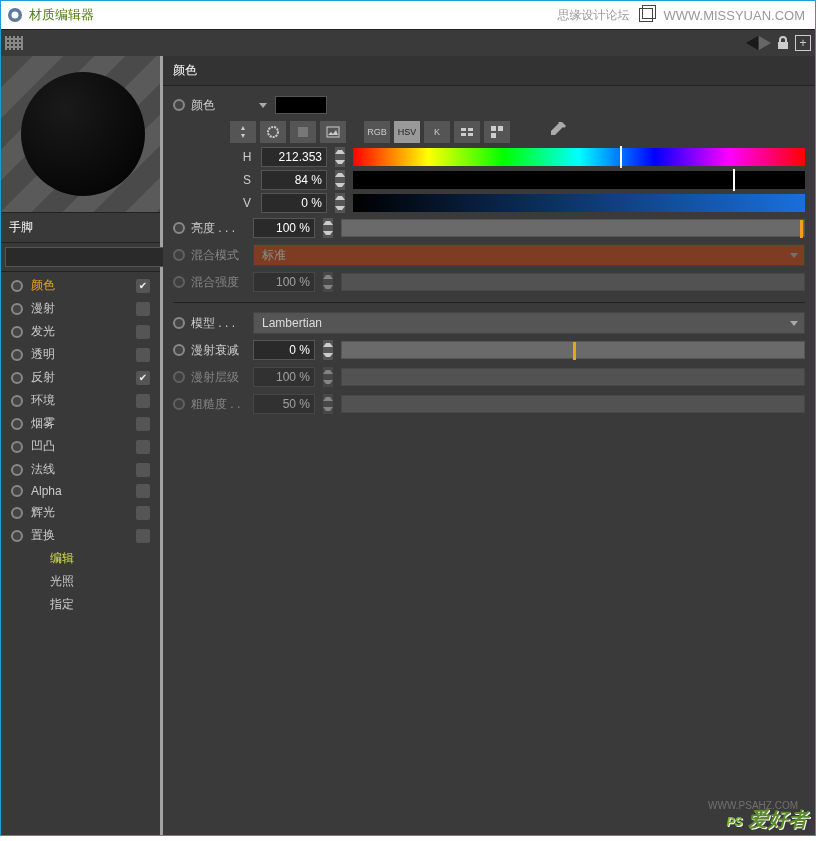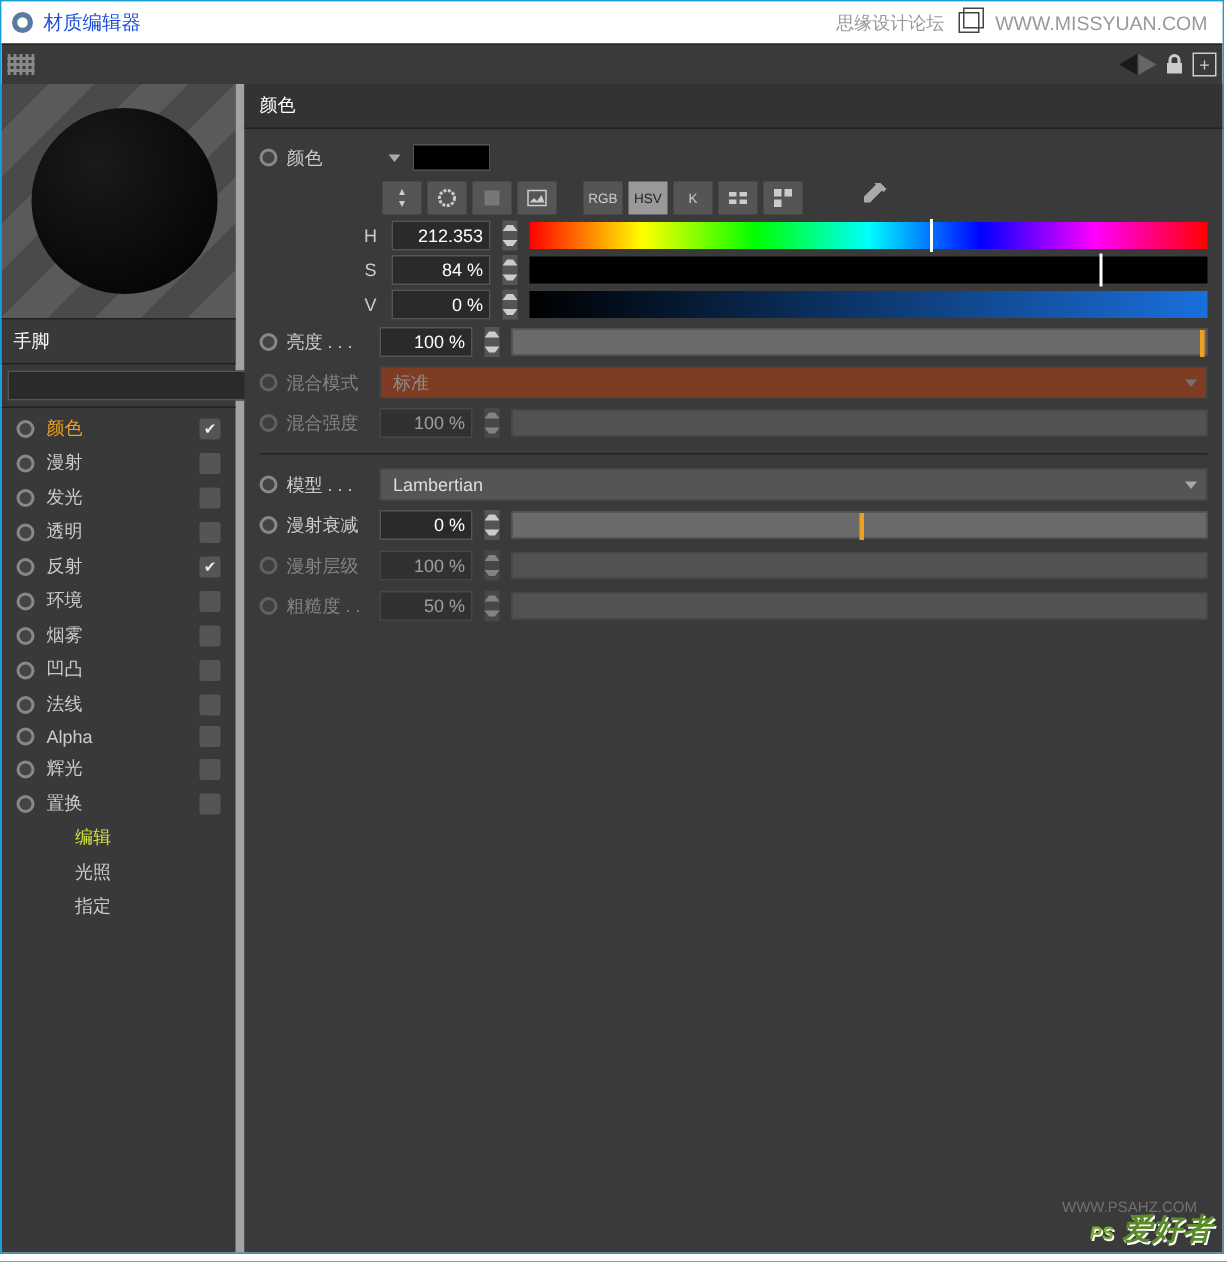--- a/index.html
+++ b/index.html
@@ -1,32 +1,32 @@
 <!DOCTYPE html>
 <html><head>
 <meta charset="utf-8">
 <style>
 * { margin: 0; padding: 0; box-sizing: border-box; font-family: "Microsoft YaHei", Arial, sans-serif; font-size: 12px; }
 body { background: #fff; width: 818px; height: 841px; position: relative; }
 .window { border: 1px solid #1a9ed8; width: 816px; height: 836px; overflow: hidden; }
 .titlebar { height: 28px; background: #fff; display: flex; align-items: center; padding-left: 6px; gap: 6px; position: relative; }
 .app-icon { width: 16px; height: 16px; }
-.title { color: #1d4ed8; font-size: 13px; }
+.title { color: #4d7c0f; font-size: 13px; }
 .titlebar-right { position: absolute; right: 10px; display: flex; align-items: center; gap: 10px; color: #999; font-size: 11px; }
 .titlebar-right .box { width: 14px; height: 14px; border: 1px solid #444; display: inline-block; position: relative; }
 .titlebar-right .box2 { position: absolute; right: -4px; top: -4px; width: 14px; height: 14px; border: 1px solid #444; }
 .toolbar { height: 27px; background: #3a3a3a; border-top: 1px solid #222; display: flex; align-items: center; padding: 0 4px; position: relative; }
 .grid-icon { width: 18px; height: 14px; background-image: repeating-linear-gradient(90deg,#888 0 2px,transparent 2px 4px),repeating-linear-gradient(0deg,#888 0 2px,transparent 2px 4px); background-size: 4px 4px; }
 .toolbar-right { position: absolute; right: 4px; display: flex; align-items: center; gap: 4px; }
 .tri-left { width: 0; height: 0; border-top: 7px solid transparent; border-bottom: 7px solid transparent; border-right: 12px solid #1a1a1a; margin-right: -3px; }
 .tri-right { width: 0; height: 0; border-top: 7px solid transparent; border-bottom: 7px solid transparent; border-left: 12px solid #666; }
 .lock-icon { width: 16px; height: 16px; color: #ccc; }
 .plus-icon { width: 16px; height: 16px; border: 1px solid #ccc; display: flex; align-items: center; justify-content: center; color: #ccc; }
 .main { display: flex; height: 779px; background: #3a3a3a; }
-.sidebar { width: 162px; background: #393939; border-right: 6px solid #a3a3a3; }
+.sidebar { width: 162px; background: #393939; border-right: 3px solid #a3a3a3; }
 .preview { height: 156px; position: relative; background: repeating-linear-gradient(135deg,#4a4a4a 0 22px,#5a5a5a 22px 44px); }
 .sphere { position: absolute; left: 20px; top: 16px; width: 124px; height: 124px; border-radius: 50%; background: radial-gradient(circle at 35% 30%, #1a1a1a, #000); }
 .mat-name { padding: 6px 8px; color: #fff; background: #393939; border-top: 1px solid #222; border-bottom: 1px solid #222; }
 .search-row { display: flex; align-items: center; padding: 4px; gap: 4px; border-bottom: 1px solid #222; }
 .search-input { flex: 1; height: 20px; background: #2a2a2a; border: 1px solid #555; color: #fff; padding: 0 4px; }
 .search-tri { width: 0; height: 0; border-top: 5px solid transparent; border-bottom: 5px solid transparent; border-left: 6px solid #aaa; }
 .circle-arrow { width: 20px; height: 20px; border-radius: 50%; background: #ddd; display: flex; align-items: center; justify-content: center; }
 .channel-list { padding: 2px 0; }
 .channel-row { display: flex; align-items: center; padding: 3px 10px; gap: 8px; cursor: pointer; }
 .channel-row .bullet { width: 12px; height: 12px; border-radius: 50%; border: 2px solid #888; background: #444; }
@@ -38,21 +38,21 @@
 .checkbox.checked::after { content: "✔"; }
 .content { flex: 1; background: #3a3a3a; padding: 0; }
 .content-header { padding: 6px 10px; color: #fff; background: #333; border-bottom: 1px solid #222; }
 .prop-section { padding: 4px 10px; }
 .prop-row { display: flex; align-items: center; margin: 3px 0; gap: 8px; min-height: 24px; }
 .prop-row.disabled { opacity: 0.5; }
 .prop-label { width: 72px; color: #ccc; display: flex; align-items: center; gap: 6px; }
 .prop-label .bullet { width: 12px; height: 12px; border-radius: 50%; border: 2px solid #888; background: #444; flex-shrink: 0; }
 .color-swatch { width: 52px; height: 18px; background: #000; border: 1px solid #555; }
 .tri-down { width: 0; height: 0; border-left: 4px solid transparent; border-right: 4px solid transparent; border-top: 5px solid #aaa; margin-left: 6px; }
-.icon-strip { display: flex; gap: 4px; margin-left: 82px; align-items: center; }
+.icon-strip { display: flex; gap: 4px; margin-left: 57px; align-items: center; }
 .icon-btn { width: 26px; height: 22px; background: #555; display: flex; align-items: center; justify-content: center; color: #ccc; font-size: 9px; }
 .icon-btn.active { background: #999; color: #222; }
 .eyedropper { width: 24px; height: 24px; margin-left: 30px; color: #aaa; }
 .hsv-row { display: flex; align-items: center; gap: 8px; margin: 3px 0 3px 68px; }
 .hsv-label { width: 12px; text-align: center; color: #ccc; }
 .num-input { width: 66px; height: 20px; background: #2a2a2a; border: 1px solid #555; color: #ffffff; padding: 0 4px; text-align: right; }
 .spinners { width: 10px; height: 20px; background: #555; display: flex; flex-direction: column; }
 .spinners div { flex: 1; display: flex; align-items: center; justify-content: center; }
 .spin-up { width:0;height:0;border-left:3px solid transparent;border-right:3px solid transparent;border-bottom:4px solid #ccc; }
 .spin-down { width:0;height:0;border-left:3px solid transparent;border-right:3px solid transparent;border-top:4px solid #ccc; }

